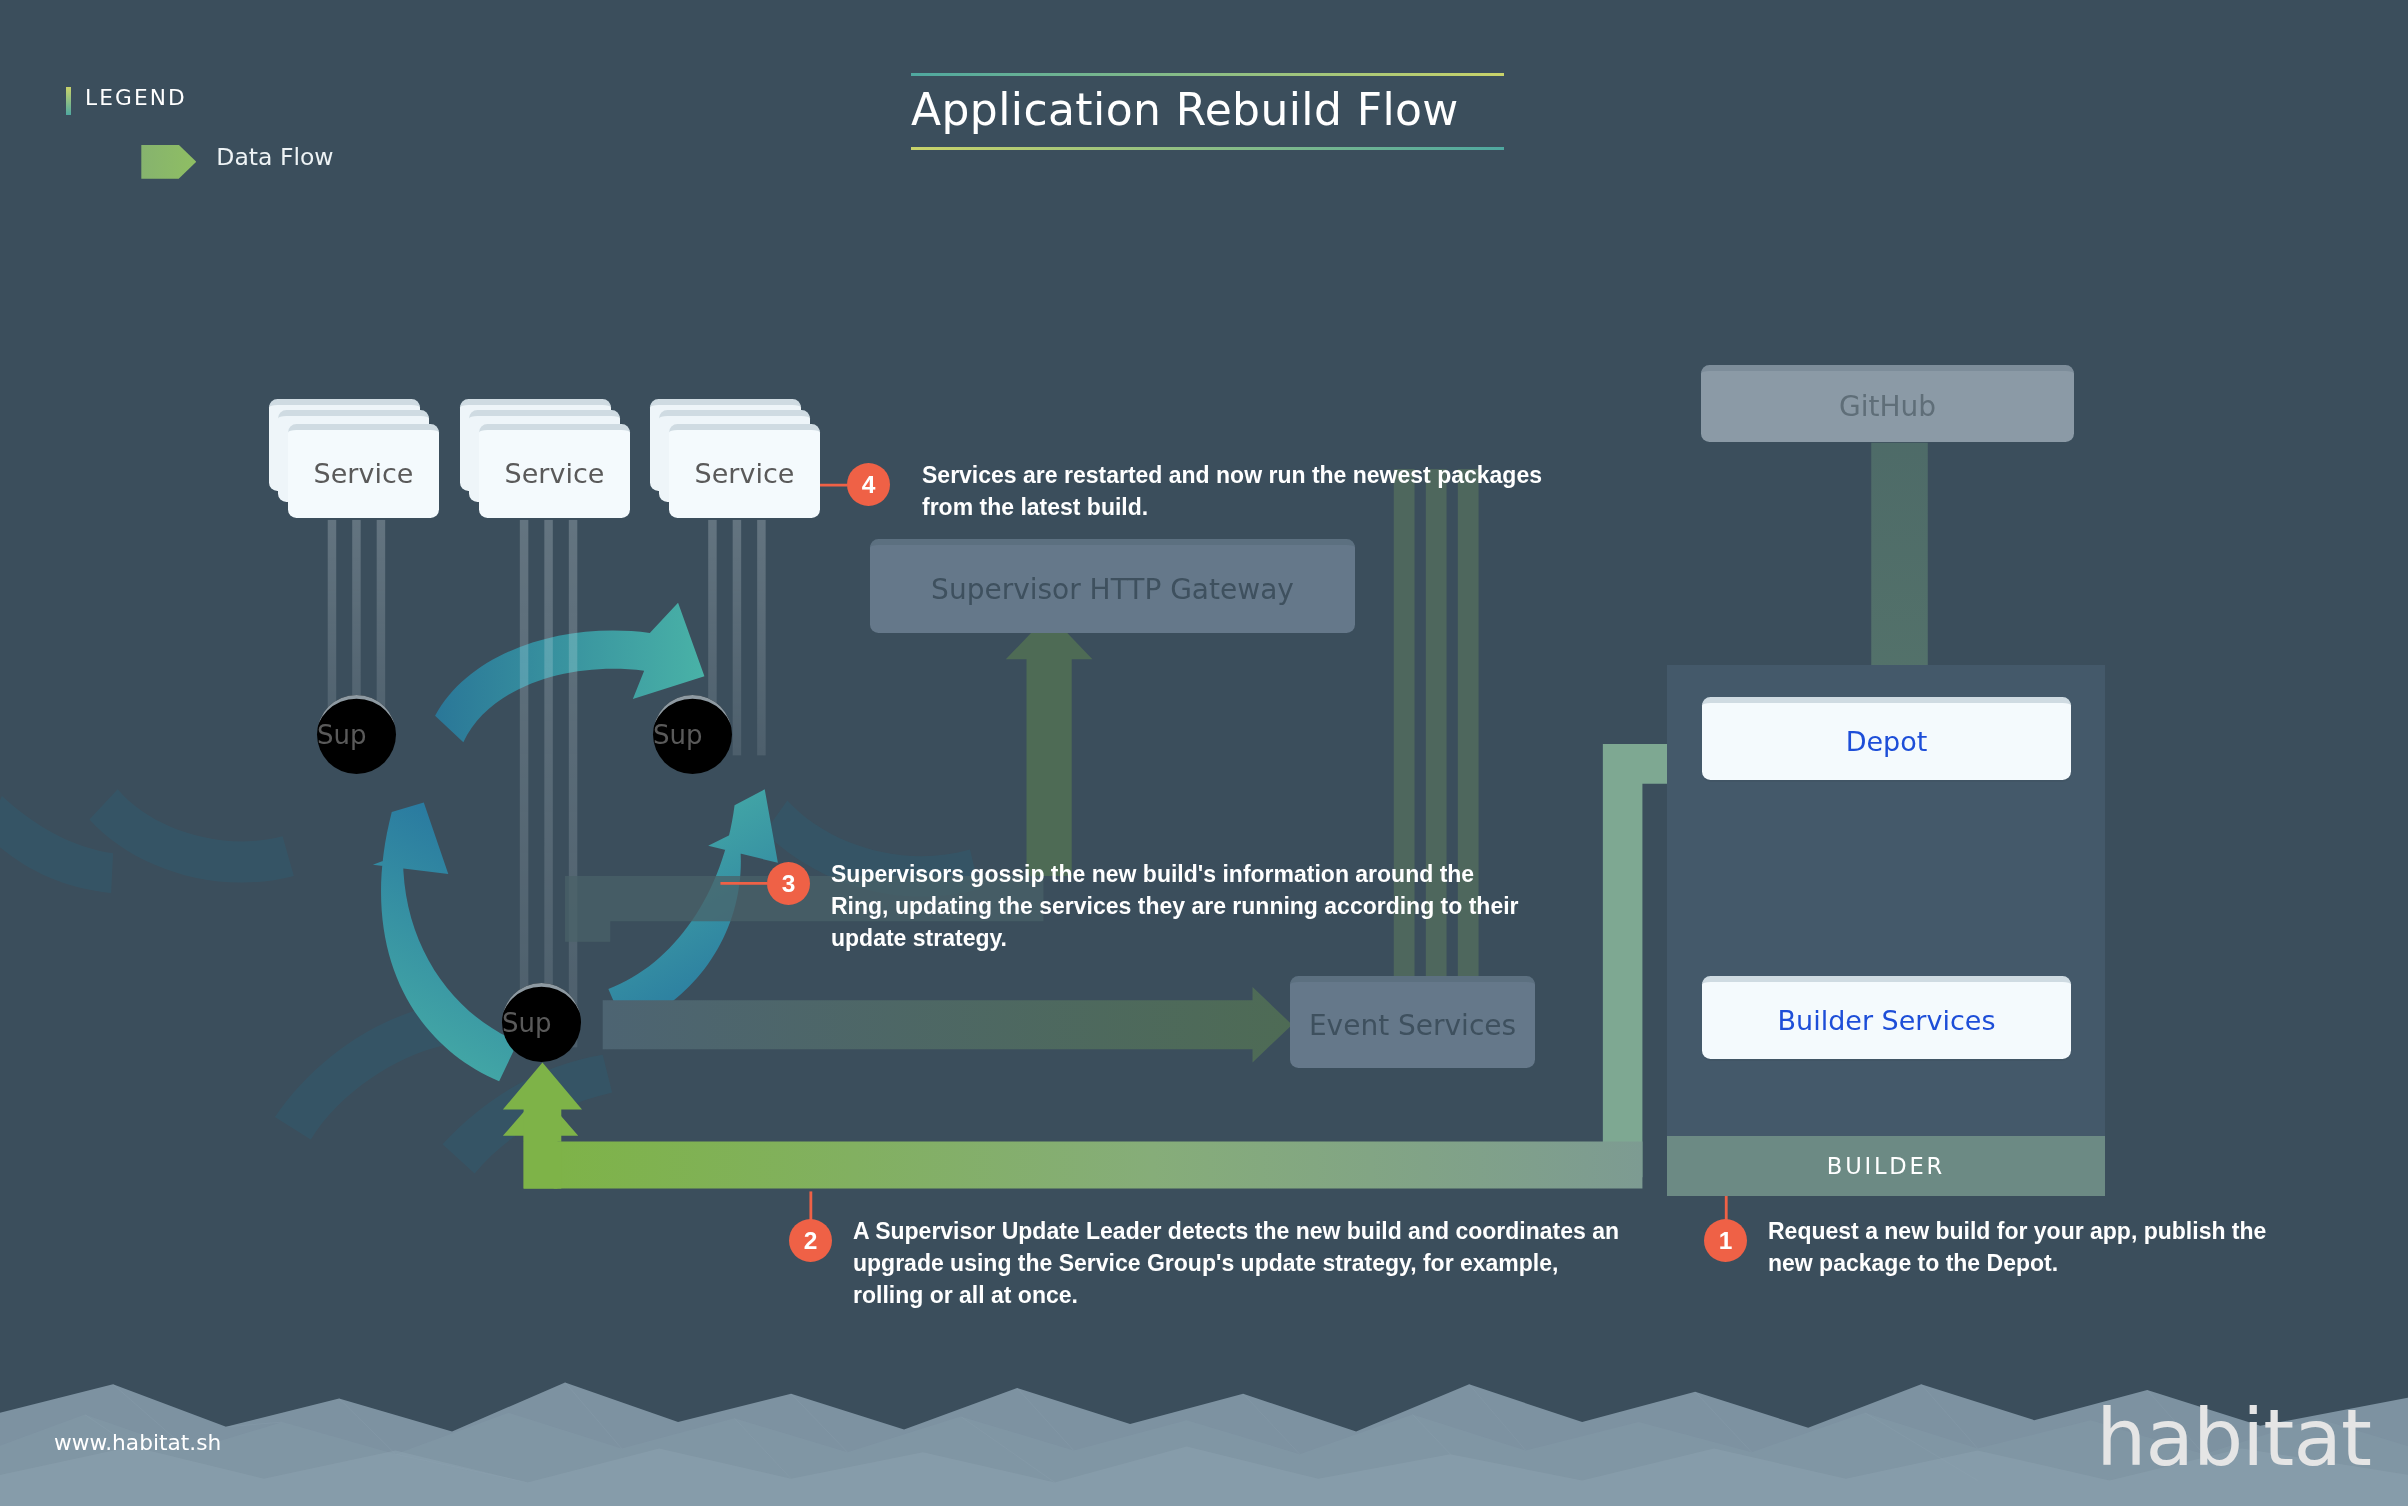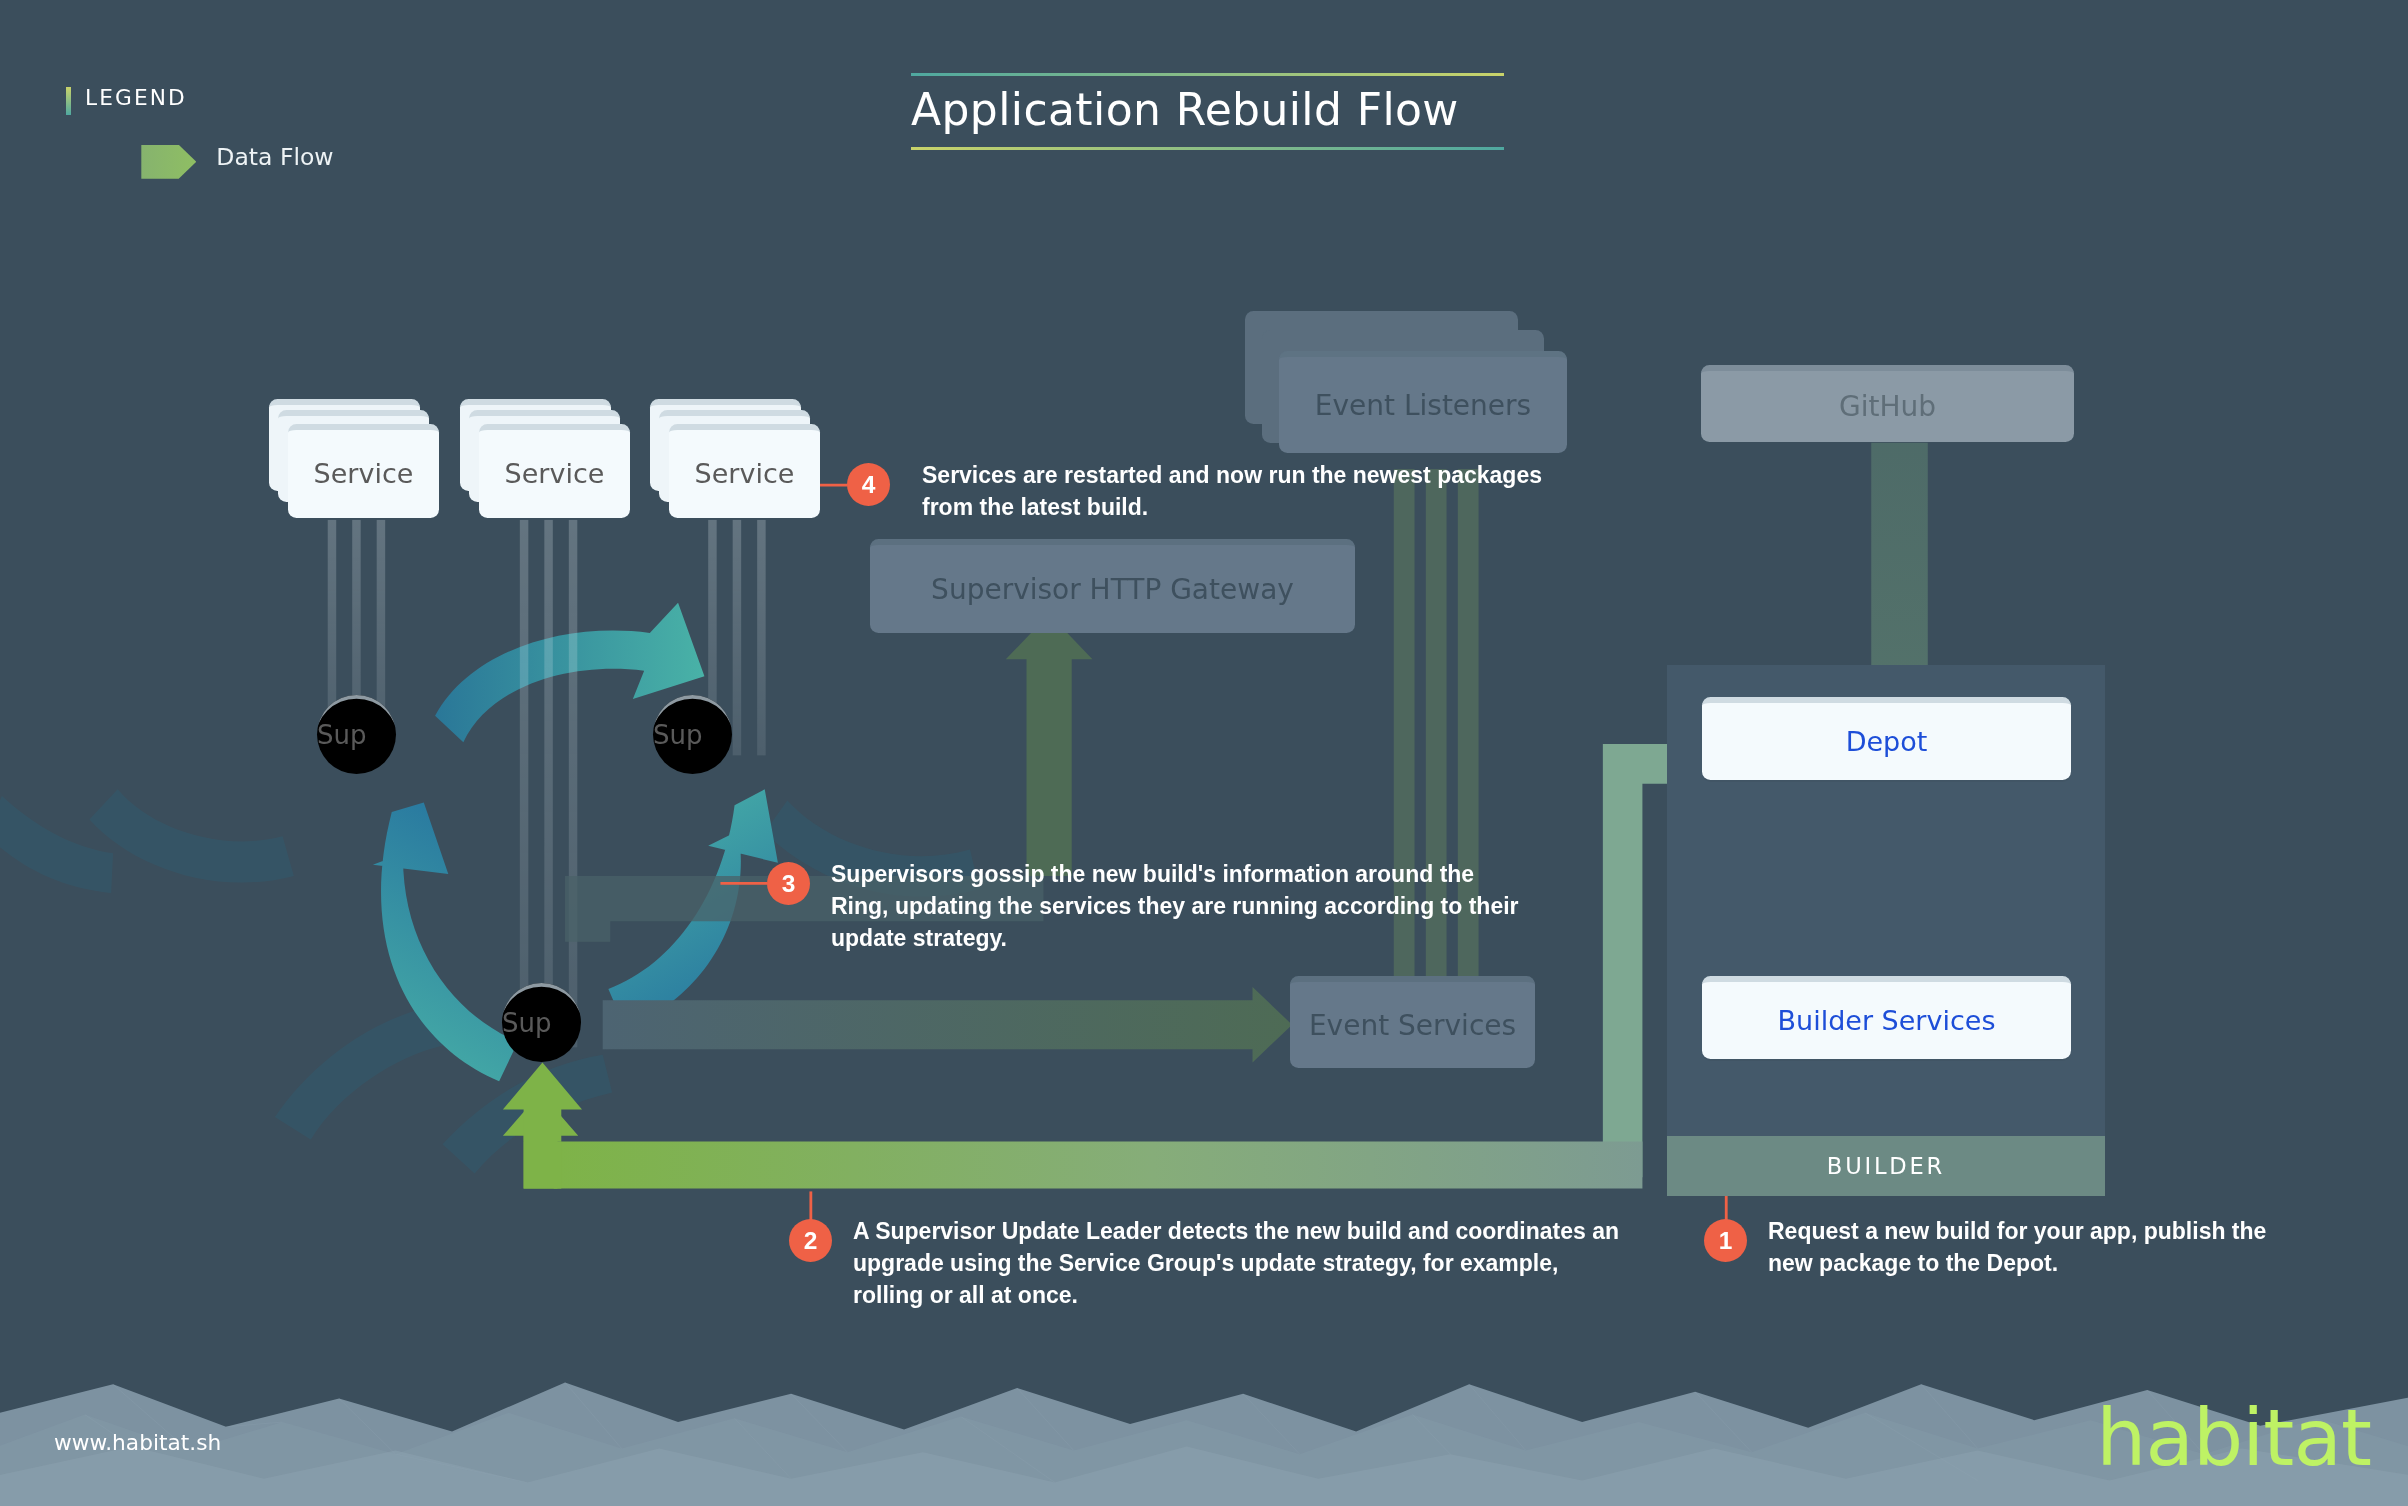--- a/index.html
+++ b/index.html
@@ -74,21 +74,21 @@
   .callout .badge{position:absolute;width:43px;height:43px;border-radius:50%;
      background:#ef6146;color:#fff;display:flex;align-items:center;justify-content:center;
      font-size:24.5px;font-weight:bold;font-family:"Liberation Sans",sans-serif;}
   .callout .txt{position:absolute;color:#ffffff;font-size:23px;font-weight:bold;
      line-height:32px;font-family:"Liberation Sans",sans-serif;}
 
   
   #footer{left:0;top:1356px;width:2409px;height:151px;}
   #site-url{left:54px;top:1430px;color:#ffffff;font-size:21.7px;
      font-family:"DejaVu Sans",sans-serif;}
-  #habitat-logo{right:38px;top:1392px;color:#bef264;font-size:79px;
+  #habitat-logo{right:38px;top:1392px;color:#e5e5e5;font-size:79px;
      font-family:"DejaVu Sans",sans-serif;letter-spacing:-0.9px;}
 </style>
 </head>
 <body>
 
 <div id="stage">
 
   <svg class="abs" style="left:0;top:0;" width="2409" height="1507" viewBox="0 0 2558 1600">
     <defs>
       <linearGradient id="gGreenBottom" x1="1" y1="0" x2="0" y2="0">
@@ -214,27 +214,20 @@
   </div>
 
   <div class="abs card card-white" style="left:1702px;top:697px;width:369px;height:83px;">
     <span class="lbl">Depot</span>
   </div>
 
   <div class="abs card card-white" style="left:1702px;top:976px;width:369px;height:83px;">
     <span class="lbl">Builder Services</span>
   </div>
 
-  <div class="stack" style="left:1245px;top:311px;width:326px;height:151px;">
-    <div class="sheet el-sheet" style="left:0;top:0;width:273px;height:113px;"></div>
-    <div class="sheet el-sheet" style="left:17px;top:19px;width:282px;height:113px;"></div>
-    <div class="sheet el-front" style="left:34px;top:40px;width:288px;height:102px;">
-      <span class="lbl">Event Listeners</span>
-    </div>
-  </div>
 
   <div class="abs card card-muted" style="left:870px;top:539px;width:485px;height:94px;">
     <span class="lbl">Supervisor HTTP Gateway</span>
   </div>
 
   <div class="abs card card-muted" style="left:1290px;top:976px;width:245px;height:92px;">
     <span class="lbl">Event Services</span>
   </div>
 
   <div class="stack" style="left:269px;top:399px;width:188px;height:122px;">

